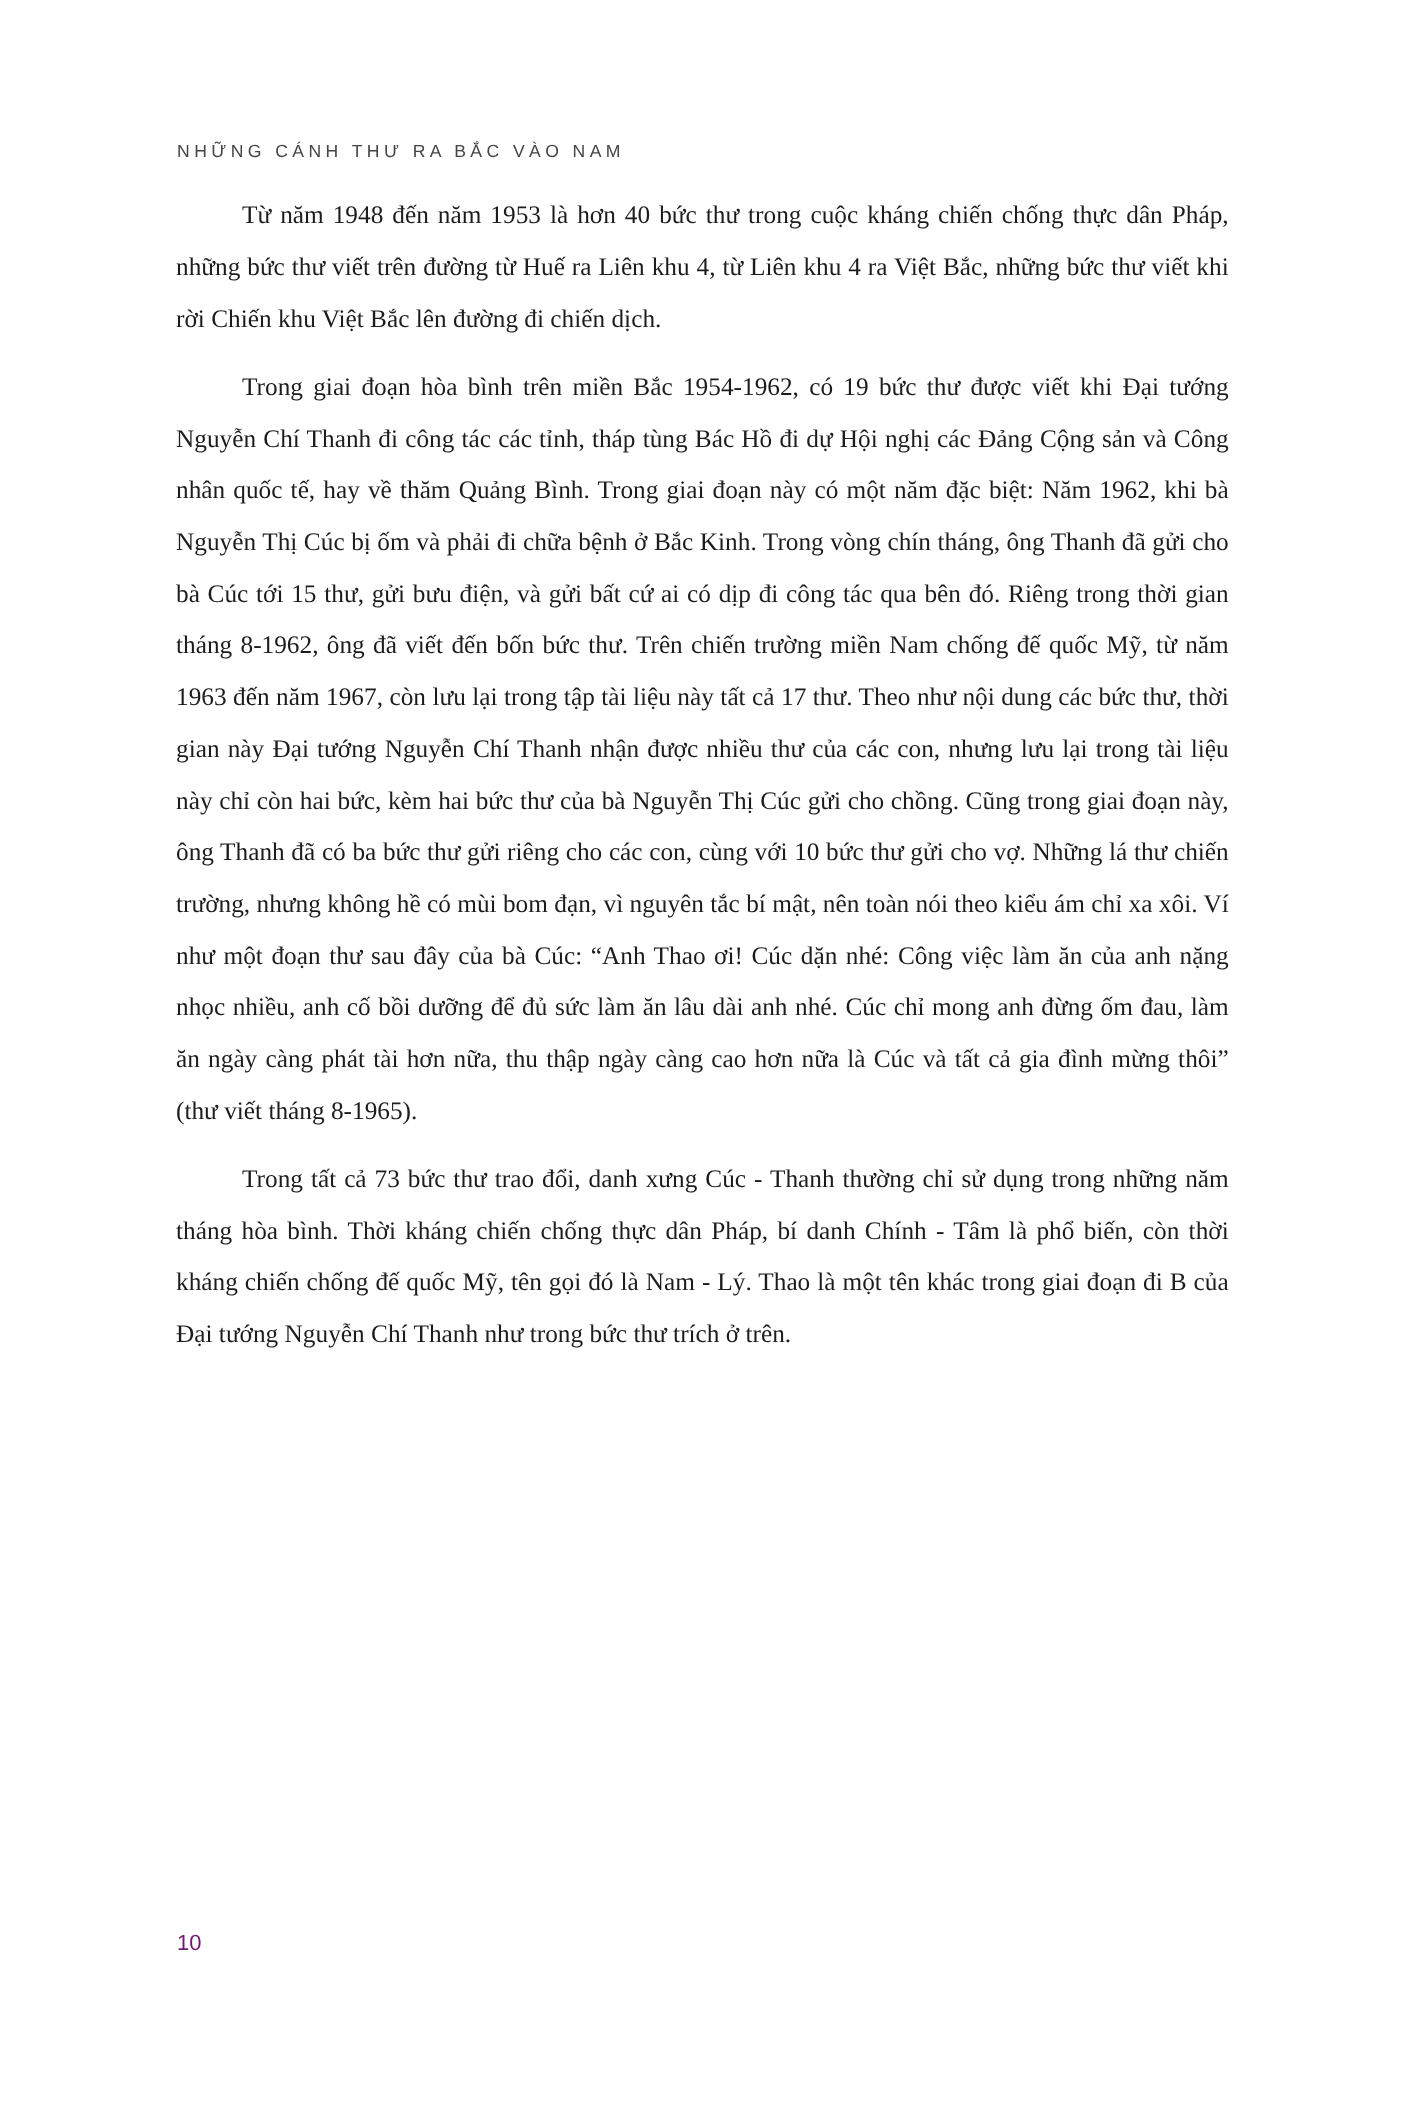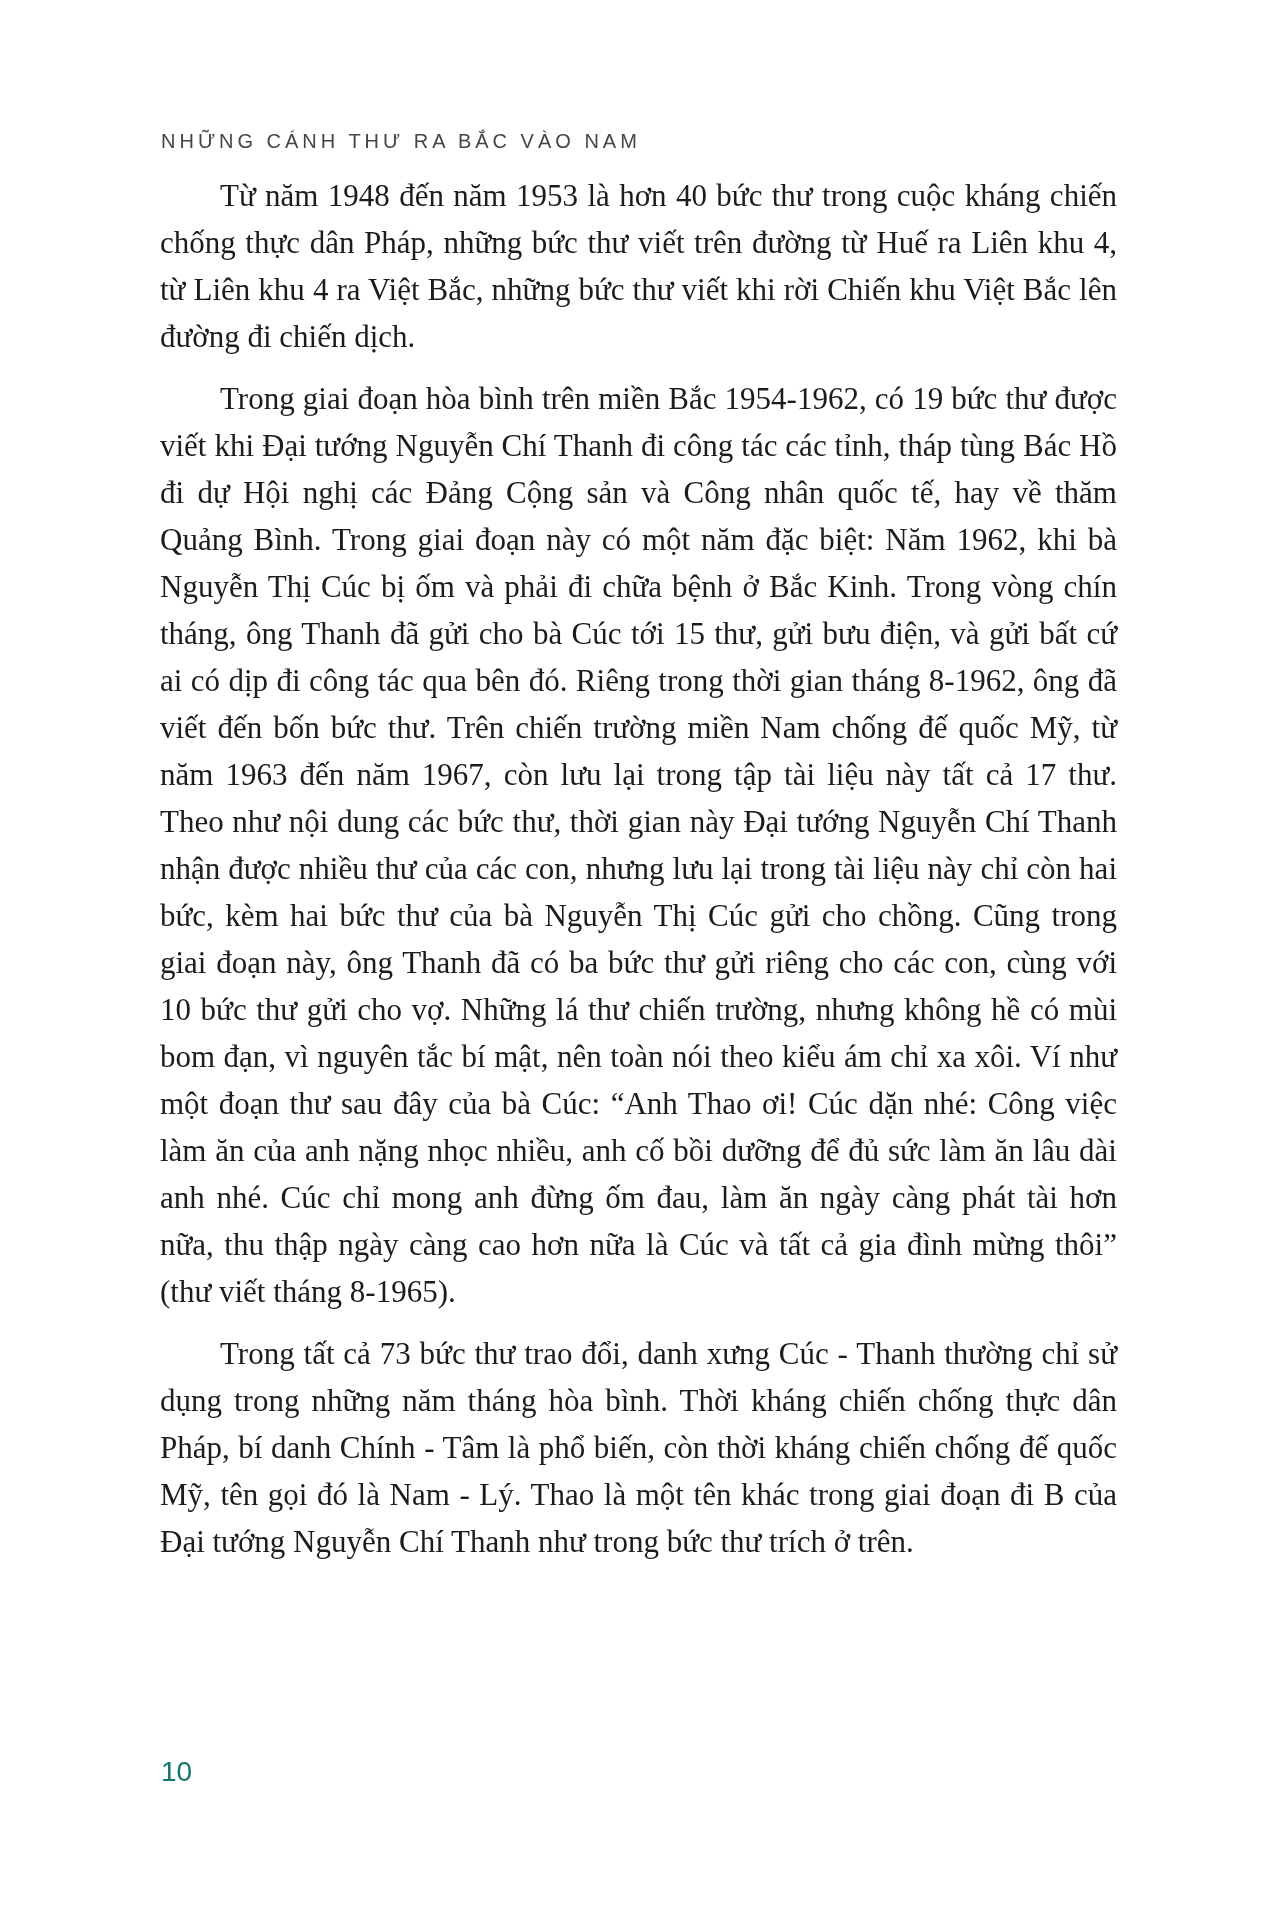--- a/index.html
+++ b/index.html
@@ -12,49 +12,49 @@
     width: 1276px;
     height: 1922px;
     background: #ffffff;
     overflow: hidden;
   }
   .running-header {
     position: absolute;
     left: 161px;
     top: 130px;
     font-family: "Liberation Sans", sans-serif;
-    font-size: 20px;
+    font-size: 16px;
     letter-spacing: 4px;
     color: #454545;
     white-space: nowrap;
   }
   .page-body {
     position: absolute;
     left: 160px;
     top: 172px;
     width: 957px;
     font-family: "Liberation Serif", serif;
-    font-size: 31px;
+    font-size: 23px;
     line-height: 47px;
     color: #1c1c1c;
     text-align: justify;
   }
   .para {
     margin: 0 0 15px 0;
     text-indent: 60px;
   }
   .para span.italic {
   }
   .page-number {
     position: absolute;
     left: 161px;
     top: 1756px;
     font-family: "Liberation Sans", sans-serif;
-    font-size: 28px;
-    color: #0f766e;
+    font-size: 20px;
+    color: #701a75;
   }
 </style>
 </head>
 <body>
 
 <div class="page">
   <div class="running-header">NHỮNG CÁNH THƯ RA BẮC VÀO NAM</div>
 
   <div class="page-body">
       <p class="para"><span>Từ năm 1948 đến năm 1953 là hơn 40 bức thư trong cuộc kháng chiến chống thực dân Pháp, những bức thư viết trên đường từ Huế ra Liên khu 4, từ Liên khu 4 ra Việt Bắc, những bức thư viết khi rời Chiến khu Việt Bắc lên đường đi chiến dịch.</span></p>

